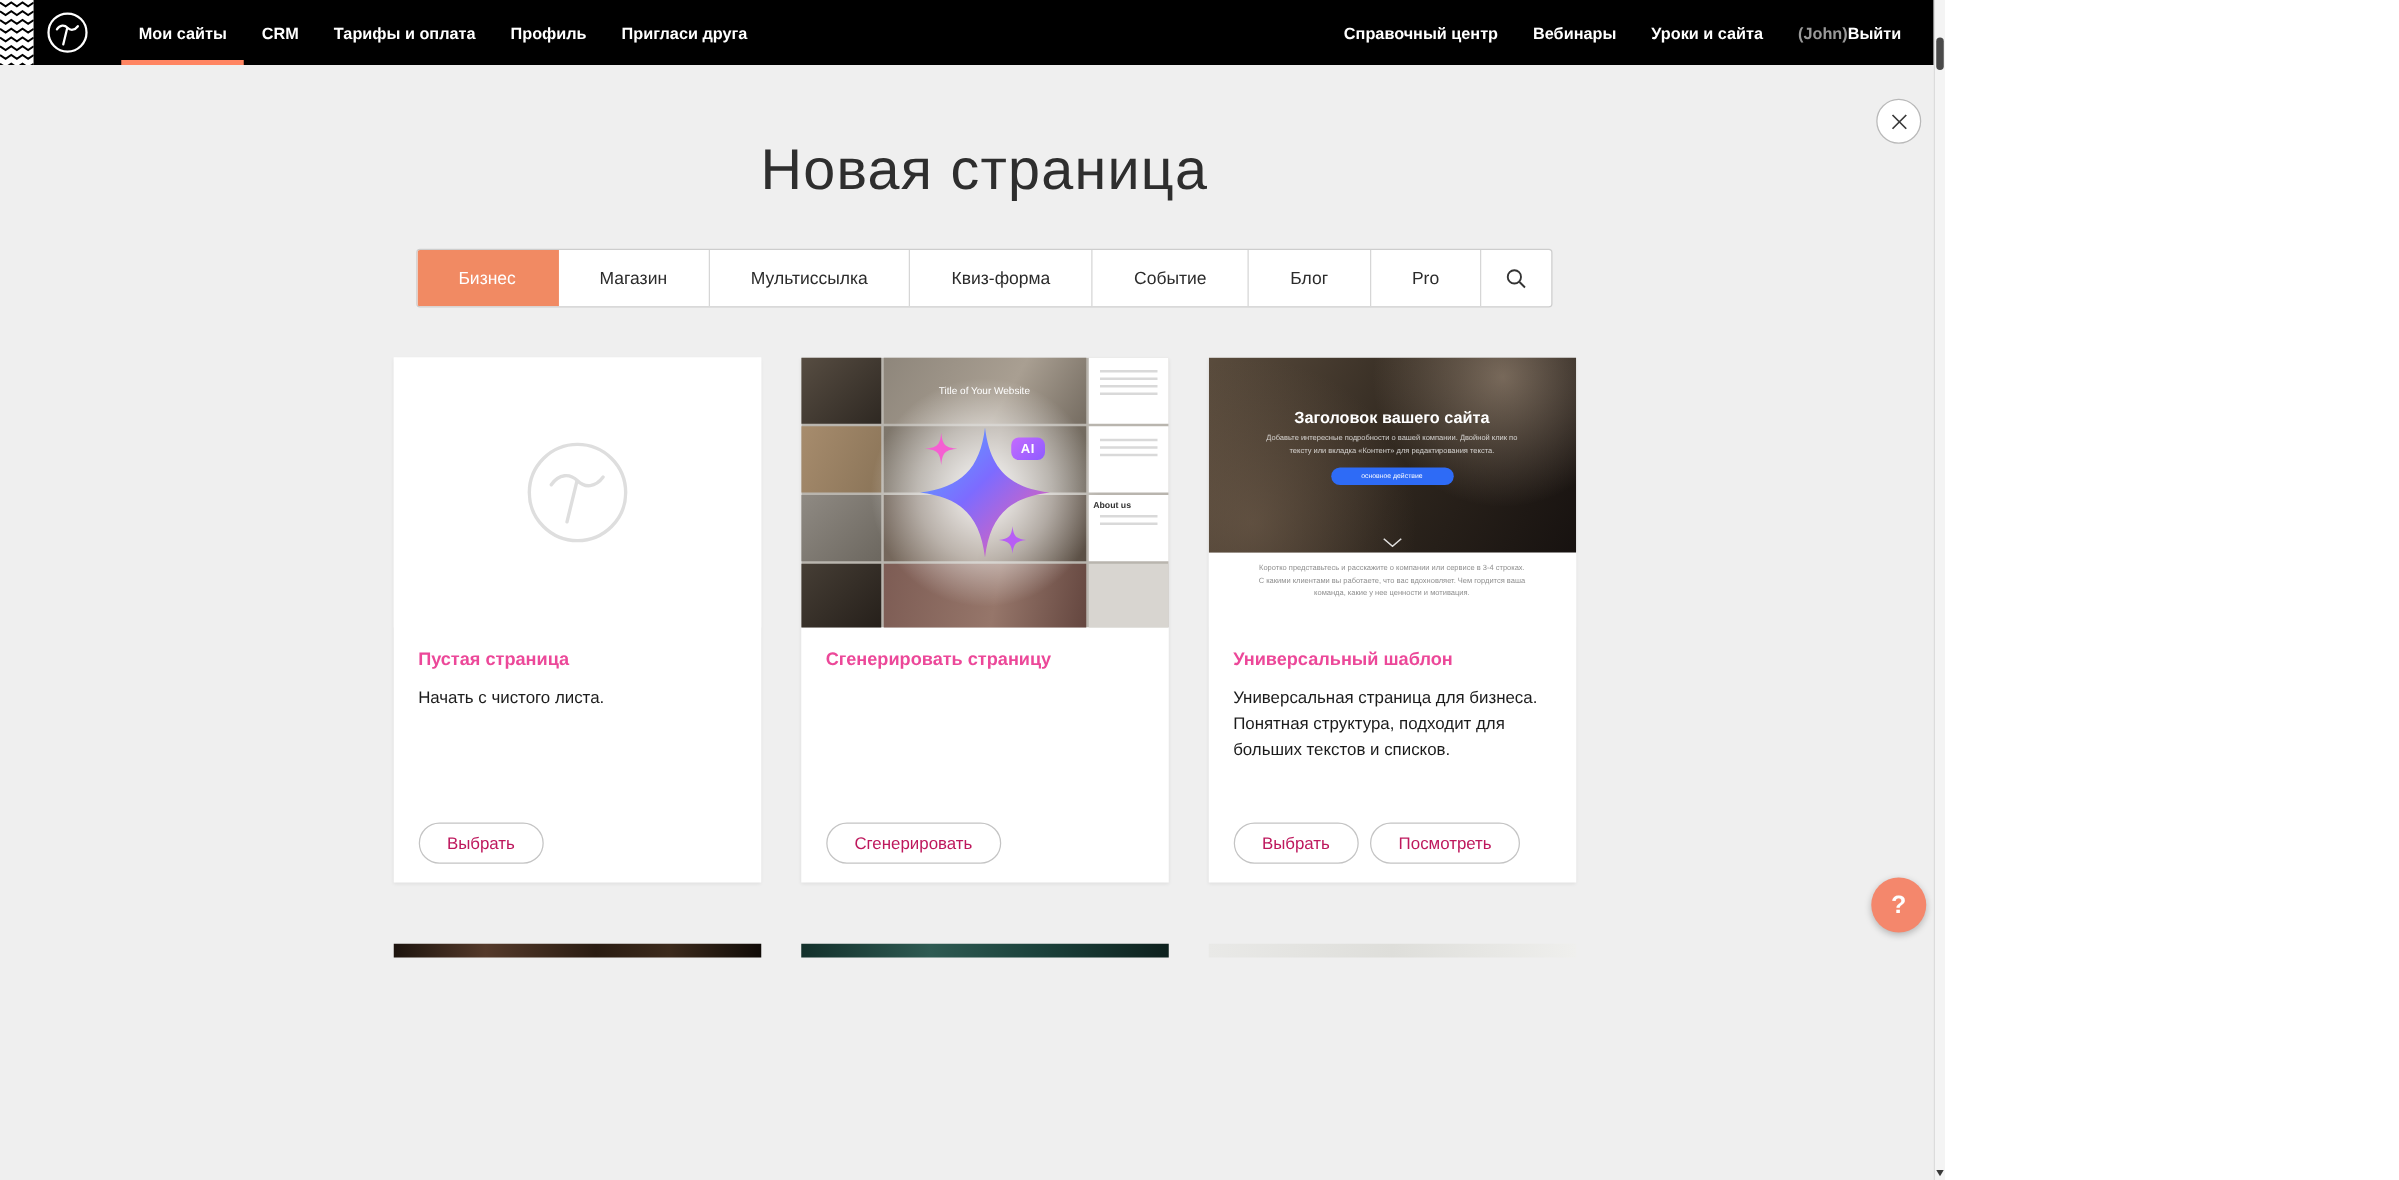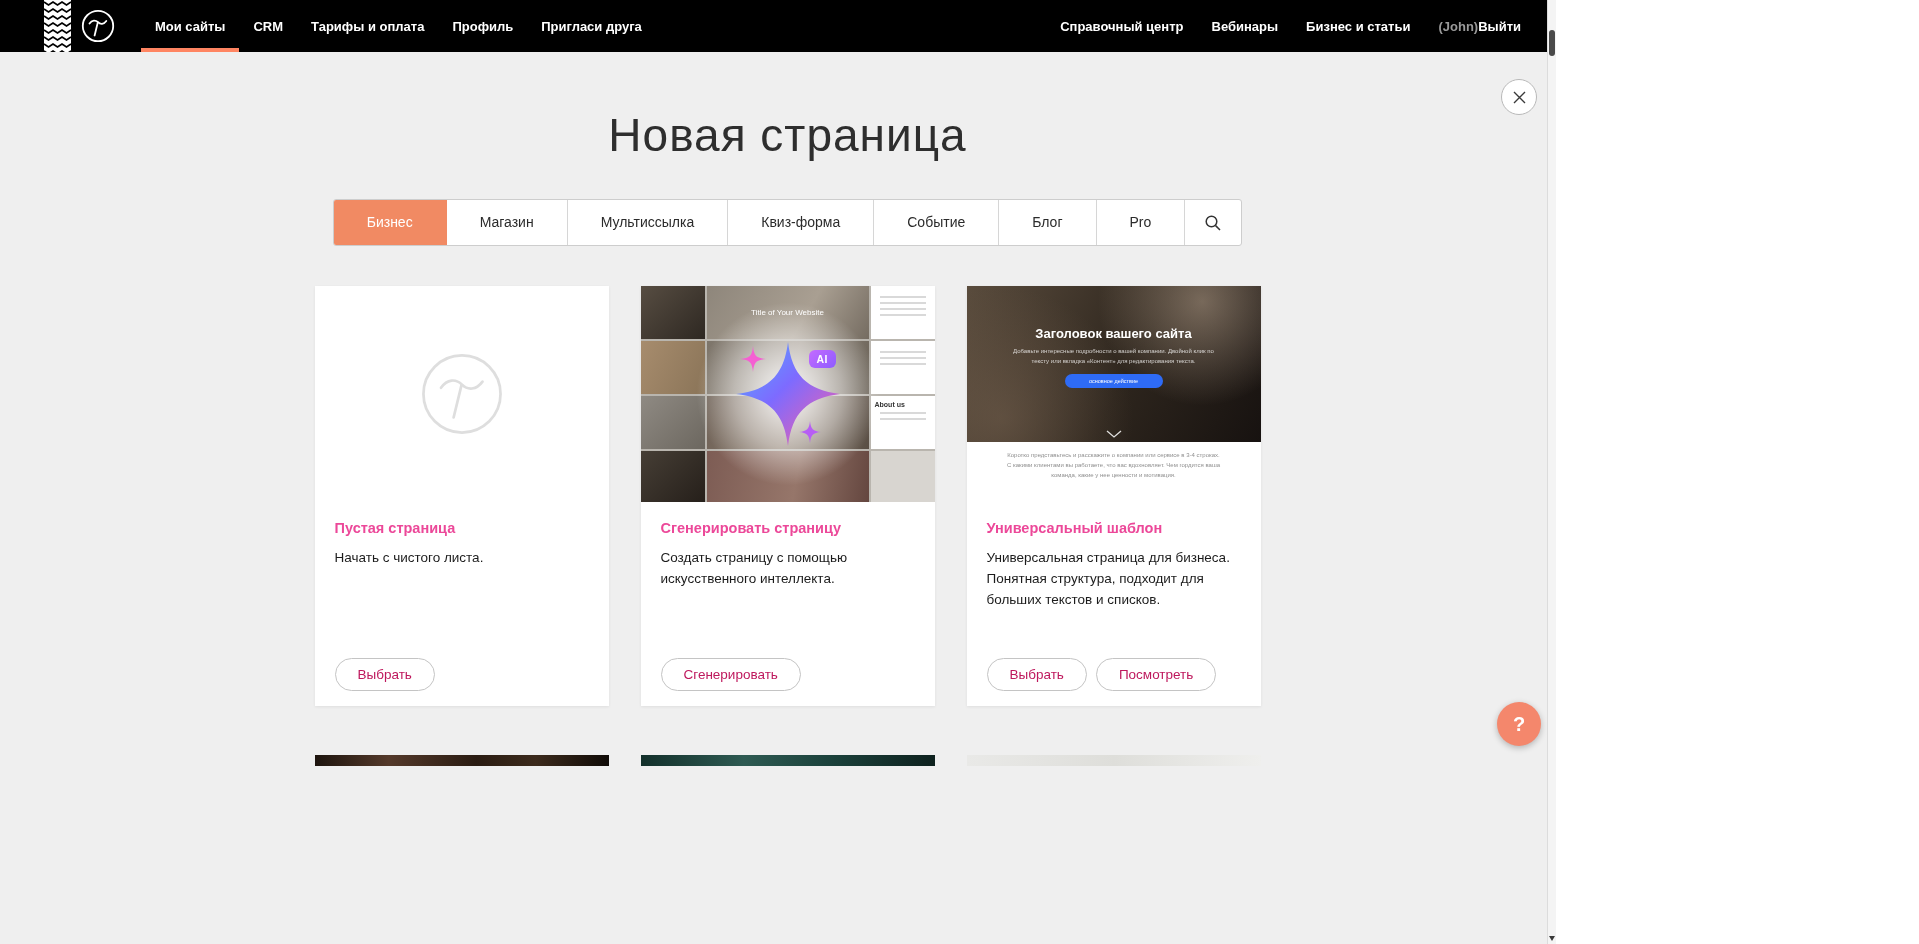--- a/index.html
+++ b/index.html
@@ -7,21 +7,21 @@
   body {
     width: 1919px; height: 944px;
     font-family: "Liberation Sans", sans-serif;
     position: relative; overflow: hidden;
   }
   .app { position: absolute; left: 0; top: 0; width: 1556px; height: 944px; background: #efefef; }
 
   
   .navbar {
     height: 52px; background: #000; display: flex; align-items: stretch;
-    margin-right: 9px; position: relative; padding-left: 44px;
+    margin-right: 9px; position: relative;
   }
   .zigzag { width: 27px; height: 52px; flex: 0 0 27px; }
   .logo { width: 34px; height: 34px; margin: 9px 0 0 10px; flex: 0 0 34px; cursor: pointer; }
   .nav-left { display: flex; margin-left: 26px; }
   .nav-right { display: flex; margin-left: auto; padding-right: 12px; }
   .nav-item {
     display: flex; align-items: center; height: 52px; padding: 4px 14px 0 14px;
     color: #fff; font-size: 13px; font-weight: bold; text-decoration: none;
     border-bottom: 4px solid transparent; cursor: pointer; white-space: nowrap;
   }
@@ -180,21 +180,21 @@
     <nav class="nav-left">
       <a class="nav-item active">Мои сайты</a>
       <a class="nav-item">CRM</a>
       <a class="nav-item">Тарифы и оплата</a>
       <a class="nav-item">Профиль</a>
       <a class="nav-item">Пригласи друга</a>
     </nav>
     <nav class="nav-right">
       <a class="nav-item">Справочный центр</a>
       <a class="nav-item">Вебинары</a>
-      <a class="nav-item">Бизнес и статьи</a>
+      <a class="nav-item">Уроки и сайта</a>
       <a class="nav-item">
         <span class="user">(John)</span>
         <span>Выйти</span>
       </a>
     </nav>
   </header>
 
   <main class="content">
 
     <button class="close-btn">
@@ -275,21 +275,20 @@
               </linearGradient>
             </defs>
             <path d="M75,23 C79,56 94,71 127,75 C94,79 79,94 75,127 C71,94 56,79 23,75 C56,71 71,56 75,23 Z" fill="url(#starGrad)"></path>
             <path d="M40,27 C41,37 43,39 53,40 C43,41 41,43 40,53 C39,43 37,41 27,40 C37,39 39,37 40,27 Z" fill="#f55fd2"></path>
             <path d="M97,102 C97.8,110 100,112.2 108,113 C100,113.8 97.8,116 97,124 C96.2,116 94,113.8 86,113 C94,112.2 96.2,110 97,102 Z" fill="#b75ef5"></path>
           </svg>
           <div class="ai-badge">AI</div>
         </div>
         <div class="card-body">
           <div class="card-title">Сгенерировать страницу</div>
-          <div class="card-desc">Создать страницу с помощью искусственного интеллекта.</div>
         </div>
         <div class="card-actions">
           <button class="pill-btn">Сгенерировать</button>
         </div>
       </div>
 
       <div class="card">
         <div class="card-image">
           <div class="preview-dark">
             <div class="preview-heading">Заголовок вашего сайта</div>

